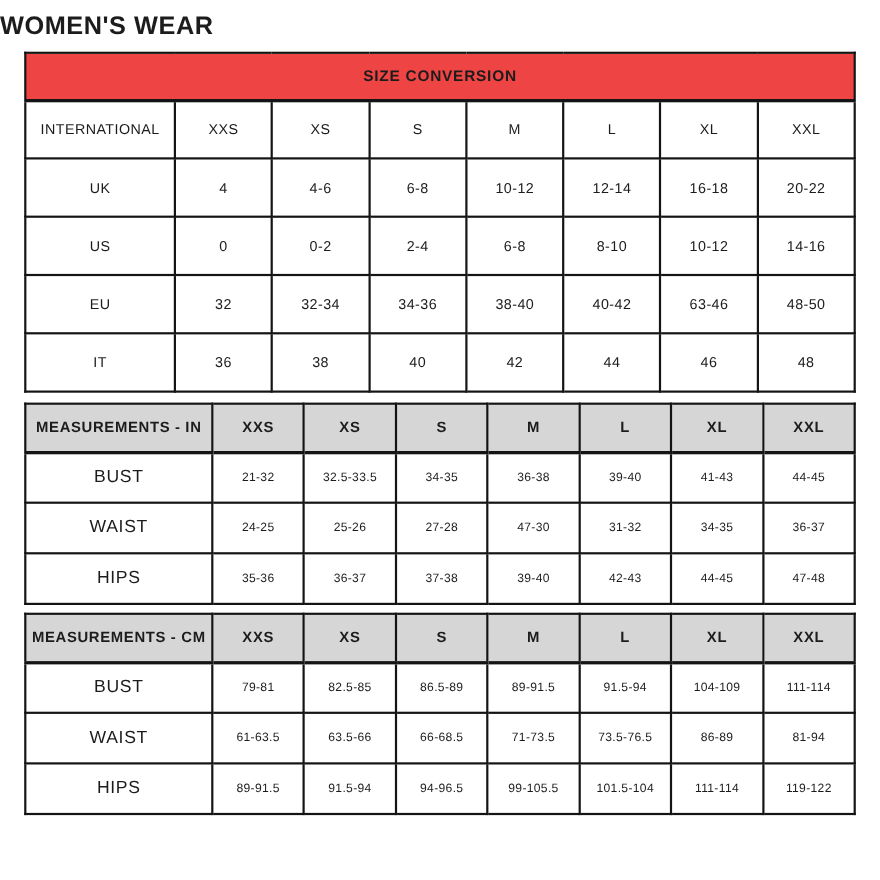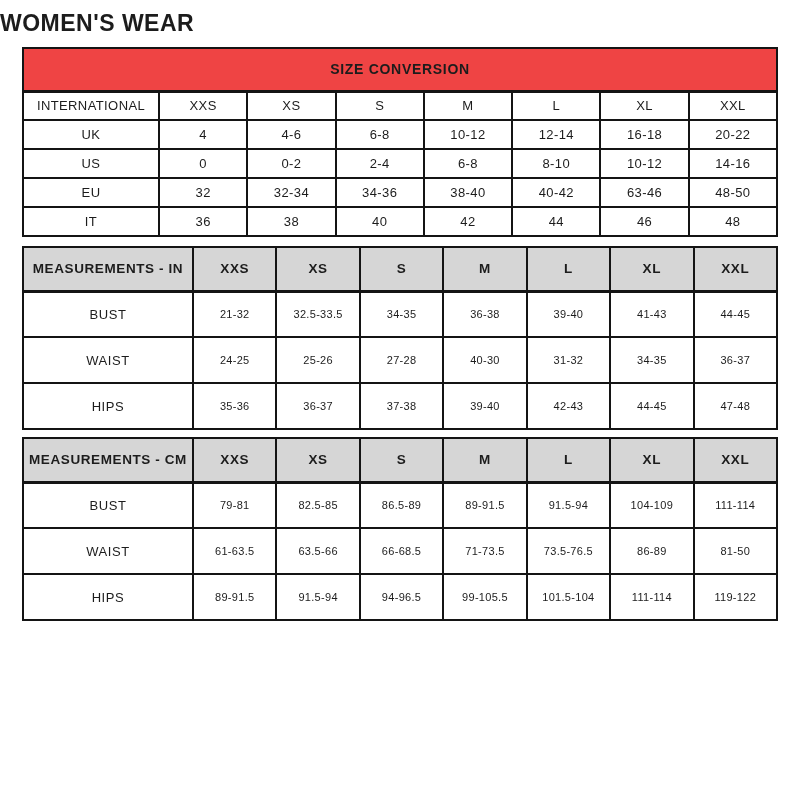--- a/index.html
+++ b/index.html
@@ -26,21 +26,21 @@
   }
   td {
     border: 2px solid #141414;
     text-align: center;
     vertical-align: middle;
     background: #ffffff;
     overflow: hidden;
     white-space: nowrap;
   }
   
-  .t-conv td { height: 29px; font-size: 13px; letter-spacing: 0.4px; }
+  .t-conv td { height: 53px; font-size: 13px; letter-spacing: 0.4px; }
   .t-conv .merged-header {
     background: #ef4444;
     font-weight: bold;
     font-size: 14px;
     letter-spacing: 0.7px;
     height: 43px;
     border-bottom: 3px solid #141414;
   }
   .t-conv col.label-col { width: 136px; }
   
@@ -49,21 +49,21 @@
   .t-meas .hdr {
     background: #d6d6d6;
     font-weight: bold;
     font-size: 13.5px;
     letter-spacing: 0.6px;
     height: 44px;
     border-bottom: 3px solid #141414;
     text-align: center;
   }
   .t-meas td { height: 46px; }
-  .t-meas .row-label { font-size: 13px; letter-spacing: 0.6px; }
+  .t-meas .row-label { font-size: 16px; letter-spacing: 0.6px; }
   .t-meas .val { font-size: 11px; letter-spacing: 0.3px; }
   .gap-lg { margin-top: 7px; }
 </style>
 </head>
 <body>
 
 <div class="page-title">WOMEN'S WEAR</div>
 
 <div class="tables">
 
@@ -165,21 +165,21 @@
       <td class="val">36-38</td>
       <td class="val">39-40</td>
       <td class="val">41-43</td>
       <td class="val">44-45</td>
     </tr>
     <tr>
       <td class="row-label">WAIST</td>
       <td class="val">24-25</td>
       <td class="val">25-26</td>
       <td class="val">27-28</td>
-      <td class="val">40-30</td>
+      <td class="val">47-30</td>
       <td class="val">31-32</td>
       <td class="val">34-35</td>
       <td class="val">36-37</td>
     </tr>
     <tr>
       <td class="row-label">HIPS</td>
       <td class="val">35-36</td>
       <td class="val">36-37</td>
       <td class="val">37-38</td>
       <td class="val">39-40</td>
@@ -223,21 +223,21 @@
       <td class="val">111-114</td>
     </tr>
     <tr>
       <td class="row-label">WAIST</td>
       <td class="val">61-63.5</td>
       <td class="val">63.5-66</td>
       <td class="val">66-68.5</td>
       <td class="val">71-73.5</td>
       <td class="val">73.5-76.5</td>
       <td class="val">86-89</td>
-      <td class="val">81-50</td>
+      <td class="val">81-94</td>
     </tr>
     <tr>
       <td class="row-label">HIPS</td>
       <td class="val">89-91.5</td>
       <td class="val">91.5-94</td>
       <td class="val">94-96.5</td>
       <td class="val">99-105.5</td>
       <td class="val">101.5-104</td>
       <td class="val">111-114</td>
       <td class="val">119-122</td>

